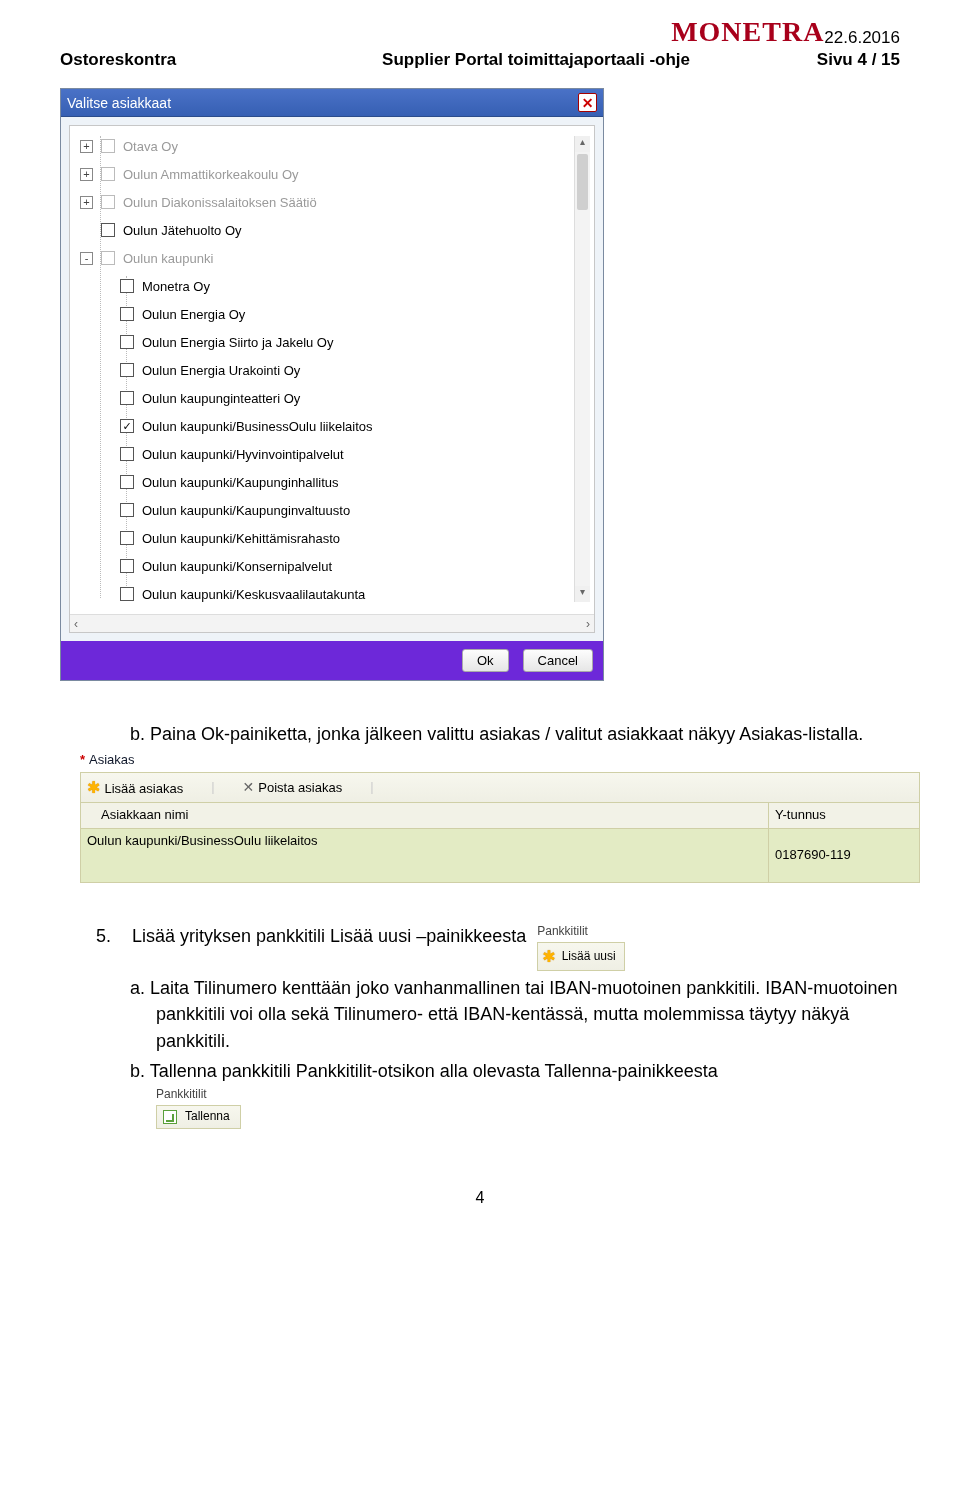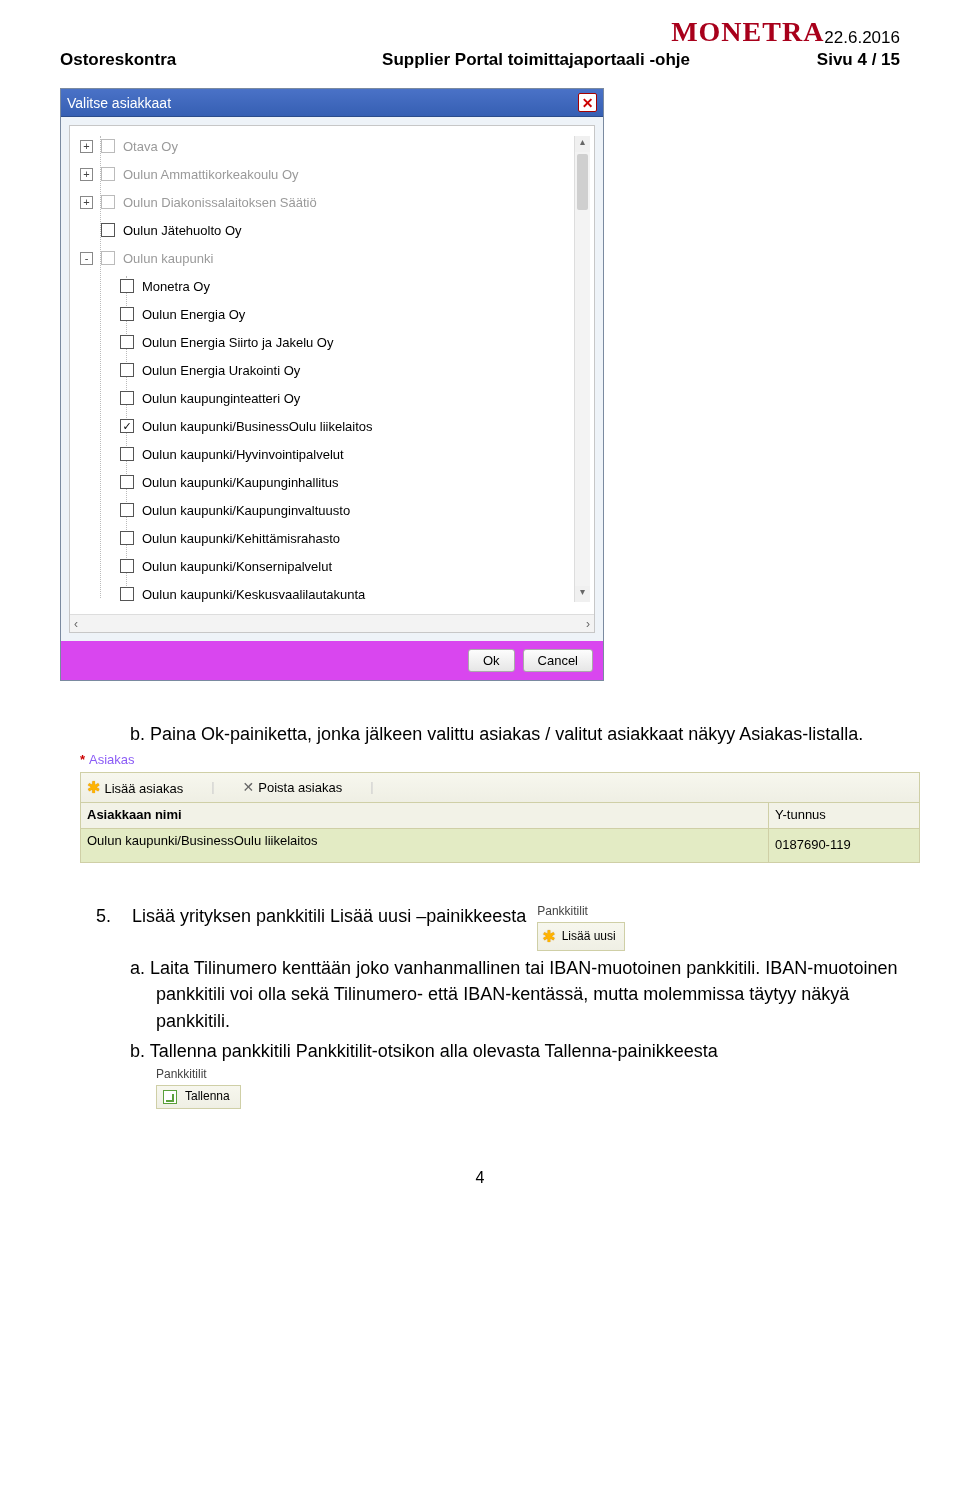--- a/index.html
+++ b/index.html
@@ -159,23 +159,23 @@
   }
   .vline2 {
     position:absolute;
     left: 56px;
     top: 150px; bottom: 34px;
     border-left: 1px dotted #bbb;
   }
   .dialog-buttons {
     display: flex;
     justify-content: flex-end;
-    gap: 8px;
+    gap: 14px;
     padding: 8px 10px;
-    background: #d946ef;
+    background: #6d28d9;
   }
   .btn {
     background: linear-gradient(#fdfdfd,#e6e6e6);
     border: 1px solid #aaa;
     border-radius: 3px;
     padding: 3px 14px;
     font-size: 13px;
     cursor: pointer;
   }
 
@@ -199,44 +199,44 @@
   
   .snippet-asiakas {
     margin-top: 4px;
     margin-left: 20px;
     width: 840px;
     font-size: 13px;
   }
   .snippet-asiakas .req {
     color: #c00; font-weight:700; margin-right:4px;
   }
-  .snippet-asiakas .label { color:#8b5cf6; }
+  .snippet-asiakas .label { color:#0f172a; }
   .snippet-asiakas .toolbar {
     margin-top: 2px;
     background: linear-gradient(#f7f7ee,#efefe4);
     border: 1px solid #cfcfa6;
     padding: 3px 6px;
     display:flex;
     gap: 28px;
     align-items:center;
   }
   .snippet-asiakas .star {
     color: #ffb300; font-size:16px; margin-right:4px; text-shadow:0 0 1px #c07800;
   }
   .snippet-asiakas .xicon { color:#666; font-size:14px; margin-right:4px; }
   .snippet-asiakas .grid-head {
     display:flex; background:#f2f2e7; border:1px solid #cfcfa6; border-top:none;
   }
-  .snippet-asiakas .grid-head div:first-child { flex:1; padding:3px 6px; border-right:1px solid #cfcfa6;font-weight:bold;}
+  .snippet-asiakas .grid-head div:first-child { flex:1; padding:3px 20px; border-right:1px solid #cfcfa6;}
   .snippet-asiakas .grid-head div:last-child { width:150px; padding:3px 6px; }
   .snippet-asiakas .grid-row {
     display:flex; background:#e3ebc4; border:1px solid #cfcfa6; border-top:none;
   }
   .snippet-asiakas .grid-row div:first-child { flex:1; padding:3px 6px; border-right:1px solid #cfcfa6;}
-  .snippet-asiakas .grid-row div:last-child { width:150px; padding:7px 6px; }
+  .snippet-asiakas .grid-row div:last-child { width:150px; padding:17px 6px; }
 
   .snippet-pankkitilit {
     display:inline-block;
     vertical-align: top;
     margin-left: 6px;
     font-size:12px;
   }
   .snippet-pankkitilit .lbl { color:#444; }
   .snippet-pankkitilit .row {
     margin-top:2px;

